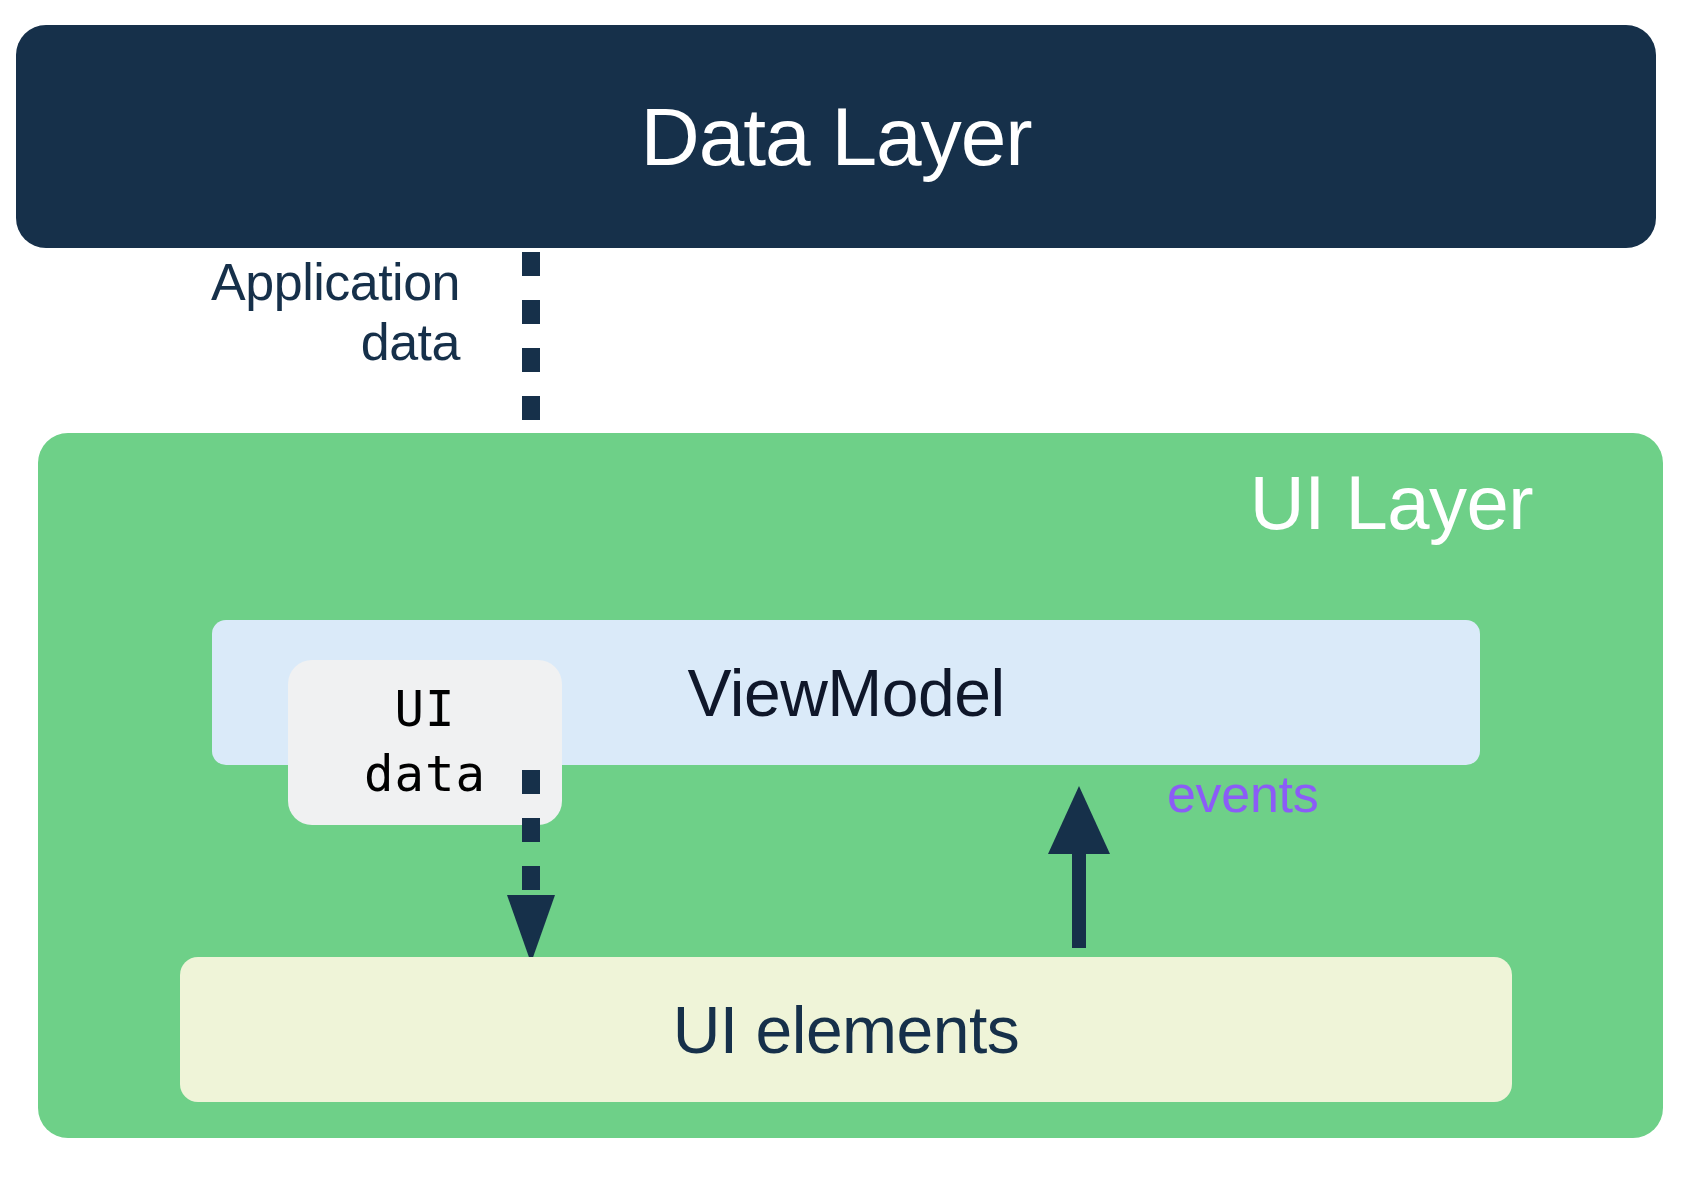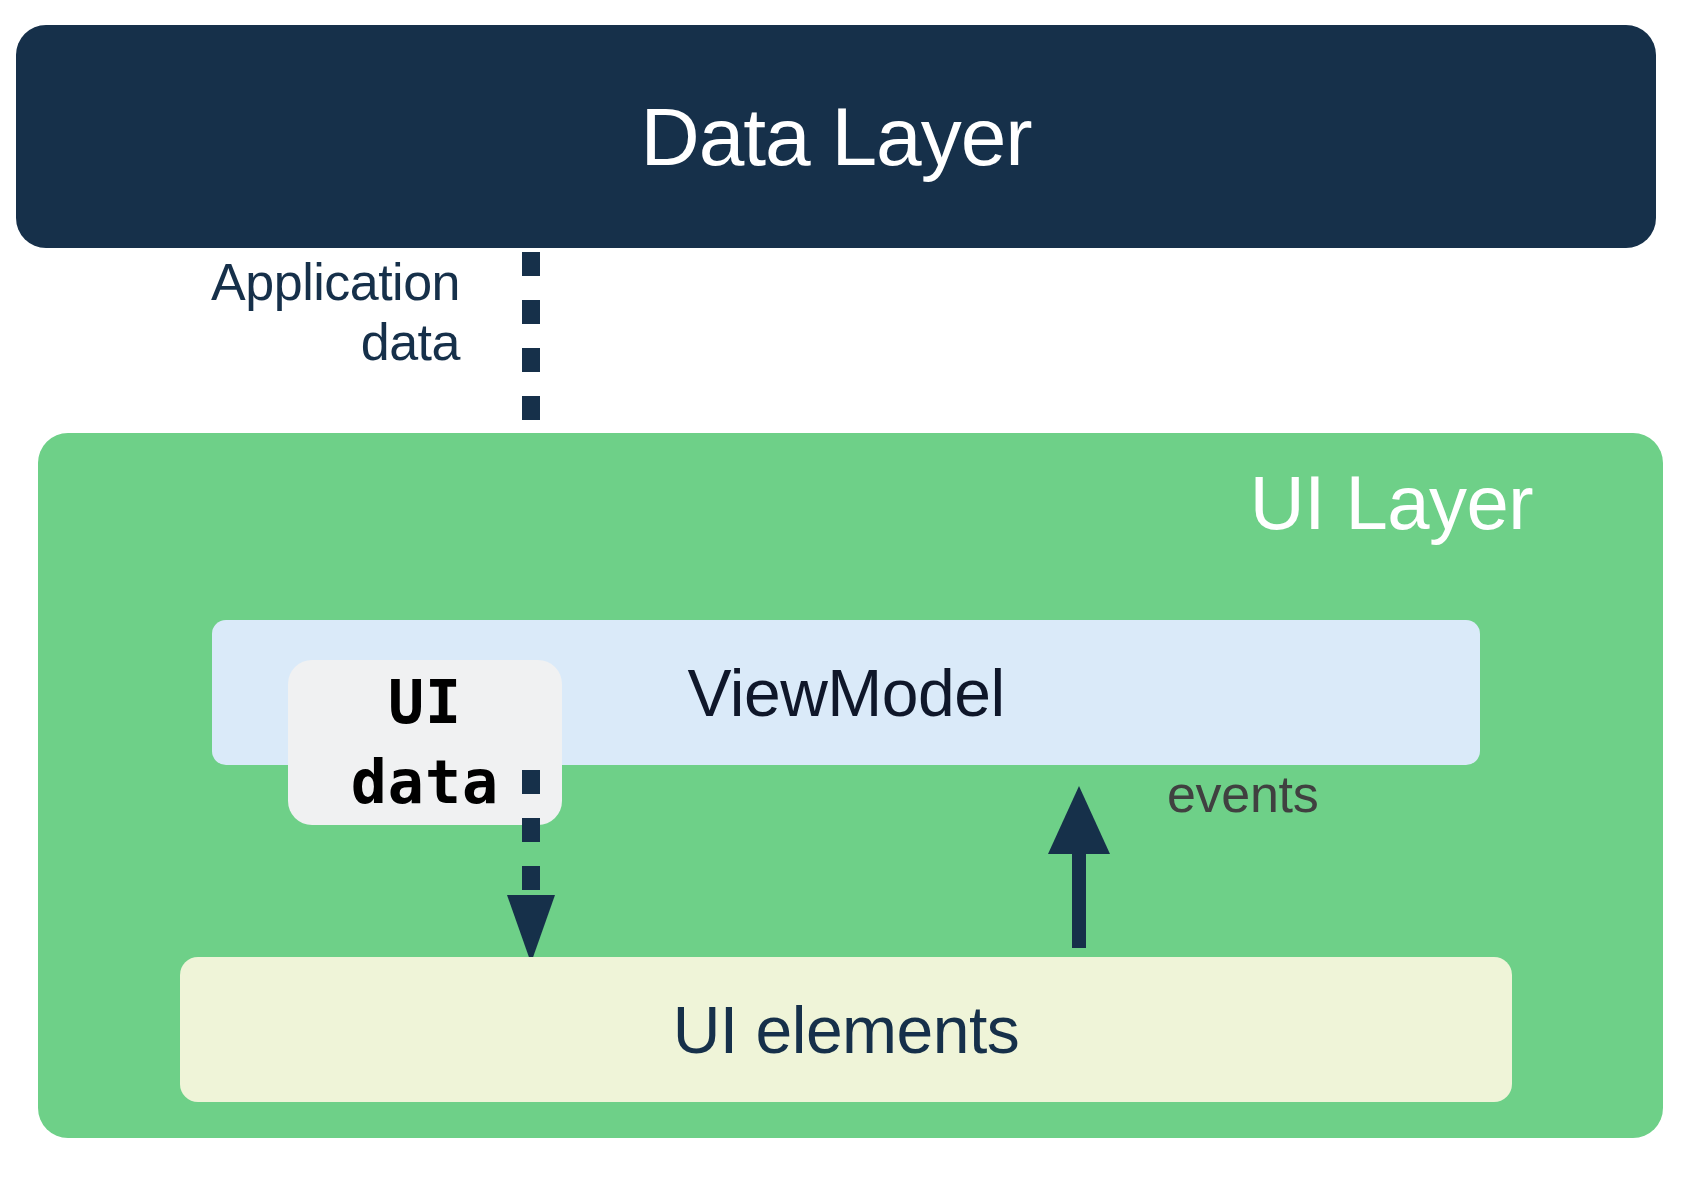--- a/index.html
+++ b/index.html
@@ -150,22 +150,22 @@
     height: 165px;
     background: #f0f1f2;
     border-radius: 24px;
     display: flex;
     flex-direction: column;
     align-items: center;
     justify-content: center;
   }
   .ui-state-line {
     font-family: "DejaVu Sans Mono", "Liberation Mono", monospace;
-    font-weight: bold;
-    font-size: 60px;
+    font-weight: normal;
+    font-size: 49px;
     color: #000000;
     line-height: 1.32;
     letter-spacing: 1px;
   }
 
   
   .events-arrow-shaft {
     position: absolute;
     left: 1072px;
     top: 840px;
@@ -180,21 +180,21 @@
     width: 0;
     height: 0;
     border-left: 31px solid transparent;
     border-right: 31px solid transparent;
     border-bottom: 68px solid #16304a;
   }
   .events-label {
     position: absolute;
     left: 1167px;
     top: 768px;
-    color: #404040;
+    color: #8b5cf6;
     font-size: 52px;
     font-weight: 400;
     letter-spacing: -0.3px;
     line-height: 1;
   }
 
   
   .ui-elements-box {
     position: absolute;
     left: 180px;

